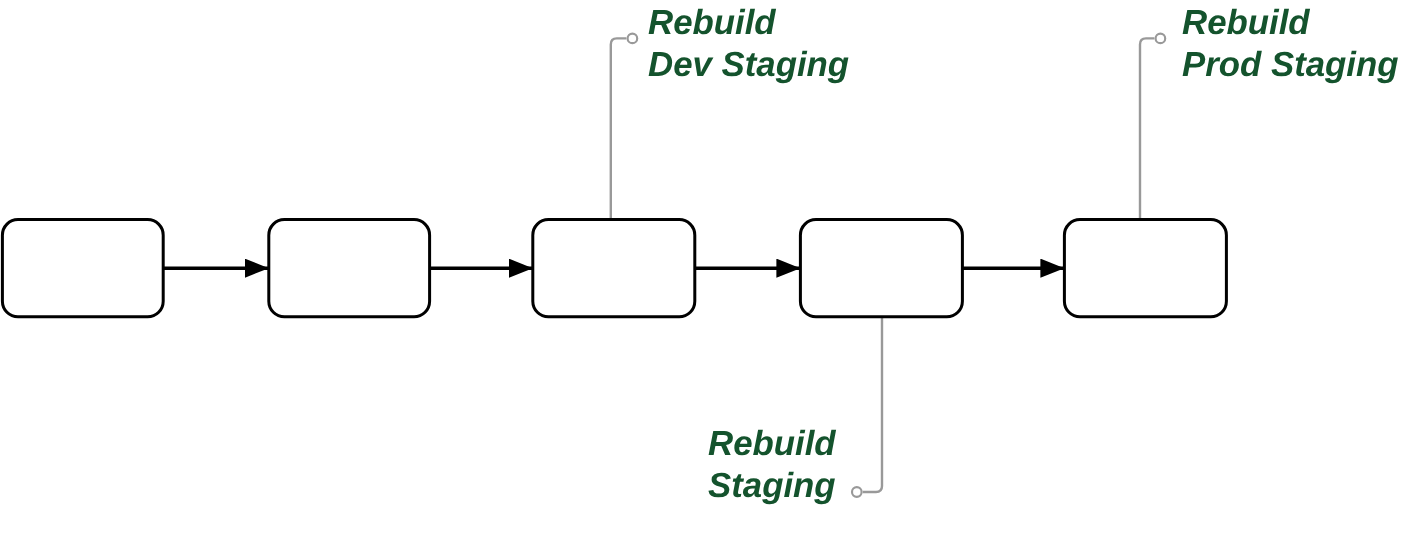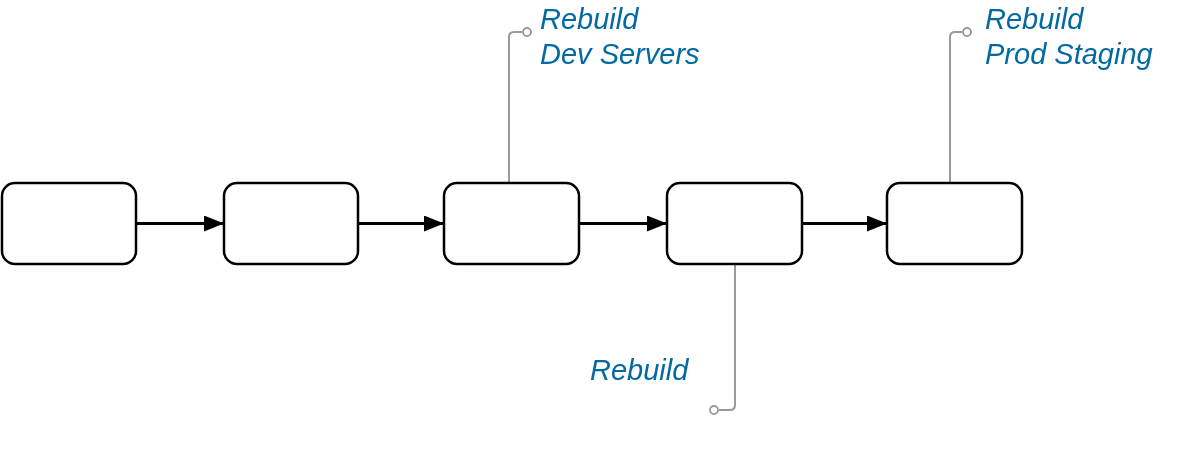--- a/index.html
+++ b/index.html
@@ -35,24 +35,24 @@
     stroke-width: 2;
     fill: none;
   }
   .callout-dot {
     fill: #ffffff;
     stroke: #999999;
     stroke-width: 1.8;
   }
   .annotation {
     position: absolute;
-    color: #0369a1;
+    color: #14532d;
     font-size: 29px;
     line-height: 35px;
-    font-weight: normal;
+    font-weight: bold;
     font-style: italic;
     white-space: nowrap;
   }
   .annotation .line { display: block; }
 </style>
 </head>
 <body>
 
 <div class="canvas">
 
@@ -79,25 +79,26 @@
 
     <rect class="node" x="2" y="183" width="134" height="81" rx="13"></rect>
     <rect class="node" x="224" y="183" width="134" height="81" rx="13"></rect>
     <rect class="node" x="444" y="183" width="135" height="81" rx="13"></rect>
     <rect class="node" x="667" y="183" width="135" height="81" rx="13"></rect>
     <rect class="node" x="887" y="183" width="135" height="81" rx="13"></rect>
   </svg>
 
   <div class="annotation" style="left:540px; top:2px;">
     <span class="line">Rebuild</span>
-    <span class="line">Dev Servers</span>
+    <span class="line">Dev Staging</span>
   </div>
 
   <div class="annotation" style="left:985px; top:2px;">
     <span class="line">Rebuild</span>
     <span class="line">Prod Staging</span>
   </div>
 
   <div class="annotation" style="left:590px; top:353px;">
     <span class="line">Rebuild</span>
+    <span class="line">Staging</span>
   </div>
 
 </div>
 
 </body></html>

